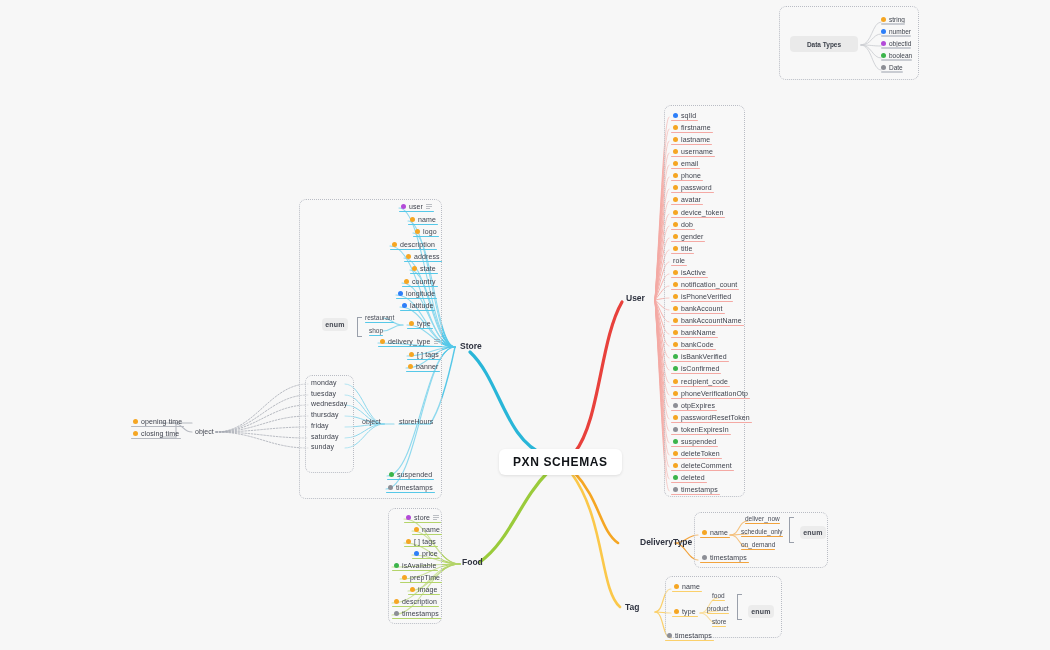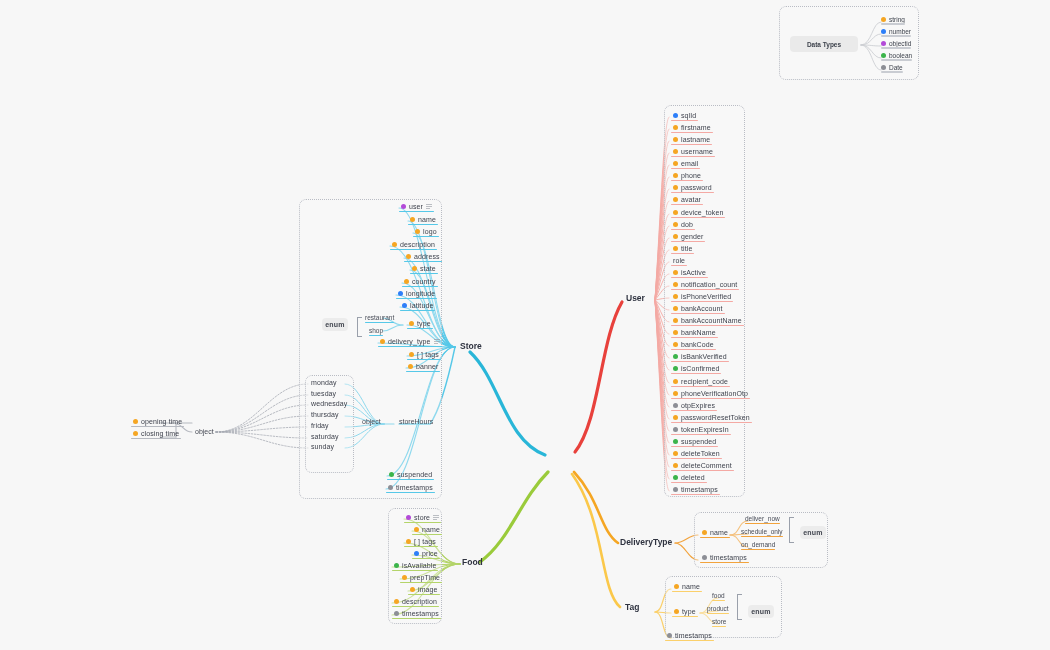--- a/index.html
+++ b/index.html
@@ -225,25 +225,26 @@
           <span class="underline"></span>
         </div>
         <div class="legend-item" style="top: 58px;">
           <span class="dot" style="background:#8d8f96"></span>
           <span>Date</span>
           <span class="underline"></span>
         </div>
       </div>
   </div>
 
+  <div class="pill center-pill" style="left:499px;top:449px;">PXN SCHEMAS</div>
 
   <div class="branch-label" style="left:460px;top:341px;">Store</div>
   <div class="branch-label" style="left:626px;top:293px;">User</div>
   <div class="branch-label" style="left:462px;top:557px;">Food</div>
-  <div class="branch-label" style="left:620px;top:537px;">DeliveryType</div>
+  <div class="branch-label" style="left:640px;top:537px;">DeliveryType</div>
   <div class="branch-label" style="left:625px;top:602px;">Tag</div>
 
   <div class="group" style="left:299px;top:199px;width:141px;height:298px;"></div>
   <div class="group" style="left:664px;top:105px;width:79px;height:390px;"></div>
   <div class="group" style="left:388px;top:508px;width:52px;height:114px;"></div>
   <div class="group" style="left:694px;top:512px;width:132px;height:54px;"></div>
   <div class="group" style="left:665px;top:576px;width:115px;height:60px;"></div>
   <div class="group" style="left:305px;top:375px;width:47px;height:96px;"></div>
 
   <div id="store-fields">

